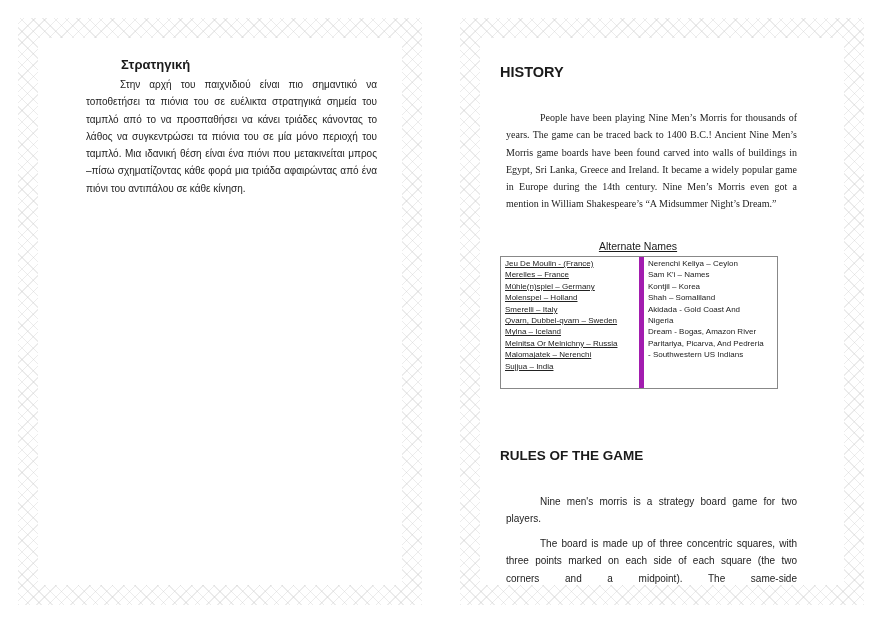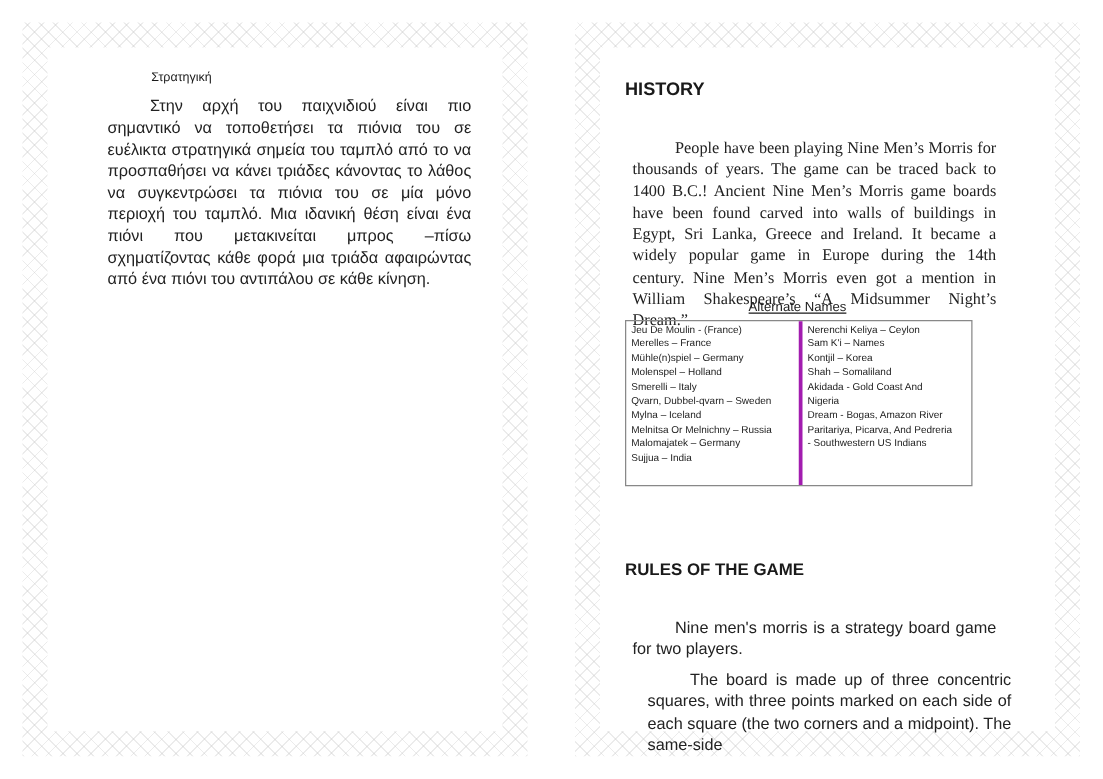--- a/index.html
+++ b/index.html
@@ -15,33 +15,33 @@
     .border-pattern {
       position: absolute; inset: 0;
       background-image:
         repeating-linear-gradient(45deg, rgba(200,200,200,0.35) 0 1px, transparent 1px 8px),
         repeating-linear-gradient(-45deg, rgba(200,200,200,0.35) 0 1px, transparent 1px 8px);
     }
     .page-inner {
       position: absolute; top: 20px; left: 20px; right: 20px; bottom: 20px; background: #fff;
     }
     .text {
-      position: absolute; font-size: 13px; line-height: 17.3px; text-align: justify; color: #222;
+      position: absolute; font-size: 10px; line-height: 17.3px; text-align: justify; color: #222;
     }
     .p { text-indent: 34px; margin: 0; }
     .p-last { text-align-last: left; }
-    .h-small { font-weight: normal; font-size: 10px; position: absolute; text-align: right; }
+    .h-small { font-weight: bold; font-size: 13px; position: absolute; text-align: right; }
     .h-big { font-weight: bold; font-size: 14.5px; position: absolute; text-align: left; }
     .caption { position: absolute; font-size: 10.5px; text-align: center; text-decoration: underline; }
     .names-table {
       position: absolute; border: 1px solid #888; display: flex; font-size: 8px; line-height: 11.4px;
       color: #222;
     }
     .names-col { padding: 1px 4px; box-sizing: border-box; }
-    .names-col + .names-col { border-left: 3px solid #a21caf; }
+    .names-col + .names-col { border-left: 5px solid #a21caf; }
   </style>
 </head>
 <body>
 
 <div class="page left">
   <div class="border-pattern"></div>
   <div class="page-inner"></div>
 </div>
 <div class="h-small" style="left:121px; top:57px;">Στρατηγική</div>
 <div class="text" style="left:86px; top:76px; width:291px;">
@@ -53,44 +53,44 @@
   <div class="page-inner"></div>
 </div>
 
 <div class="h-big" style="left:500px; width:298px; top:64px;">HISTORY</div>
 <div class="text" style="left:506px; top:109px; width:291px;font-family:Liberation Serif, serif;">
   <p class="p p-last">People have been playing Nine Men’s Morris for thousands of years. The game can be traced back to 1400 B.C.! Ancient Nine Men’s Morris game boards have been found carved into walls of buildings in Egypt, Sri Lanka, Greece and Ireland. It became a widely popular game in Europe during the 14th century. Nine Men’s Morris even got a mention in William Shakespeare’s “A Midsummer Night’s Dream.”</p>
 </div>
 
 <div class="caption" style="left:500px; width:276px; top:240px;">Alternate Names</div>
 <div class="names-table" style="left:500px; top:256px; width:276px; height:131px;">
-  <div class="names-col" style="width:138px;" id="col-left">
+  <div class="names-col" style="width:138px;text-decoration:underline;" id="col-left">
       <div>Jeu De Moulin - (France)</div>
       <div>Merelles – France</div>
       <div>Mühle(n)spiel – Germany</div>
       <div>Molenspel – Holland</div>
       <div>Smerelli – Italy</div>
       <div>Qvarn, Dubbel-qvarn – Sweden</div>
       <div>Mylna – Iceland</div>
       <div>Melnitsa Or Melnichny – Russia</div>
-      <div>Malomajatek – Germany</div>
+      <div>Malomajatek – Nerenchi</div>
       <div>Sujjua – India</div>
     </div>
   <div class="names-col" style="width:138px;" id="col-right">
       <div>Nerenchi Keliya – Ceylon</div>
       <div>Sam K'i – Names</div>
       <div>Kontjil – Korea</div>
       <div>Shah – Somaliland</div>
       <div>Akidada - Gold Coast And</div>
       <div>Nigeria</div>
       <div>Dream - Bogas, Amazon River</div>
       <div>Paritariya, Picarva, And Pedreria</div>
       <div>- Southwestern US Indians</div>
     </div>
 </div>
 
 <div class="h-big" style="left:500px; width:298px; top:448px; font-size:13.5px;">RULES OF THE GAME</div>
 <div class="text" style="left:506px; top:493px; width:291px;">
   <p class="p p-last">Nine men's morris is a strategy board game for two players.</p>
 </div>
-<div class="text" style="left:518px; top:535px; width:291px; text-align-last: justify;">
+<div class="text" style="left:506px; top:535px; width:291px; text-align-last: justify;">
   <p class="p" style="text-align-last: justify;">The board is made up of three concentric squares, with three points marked on each side of each square (the two corners and a midpoint). The same-side</p>
 </div>
 
 </body></html>

